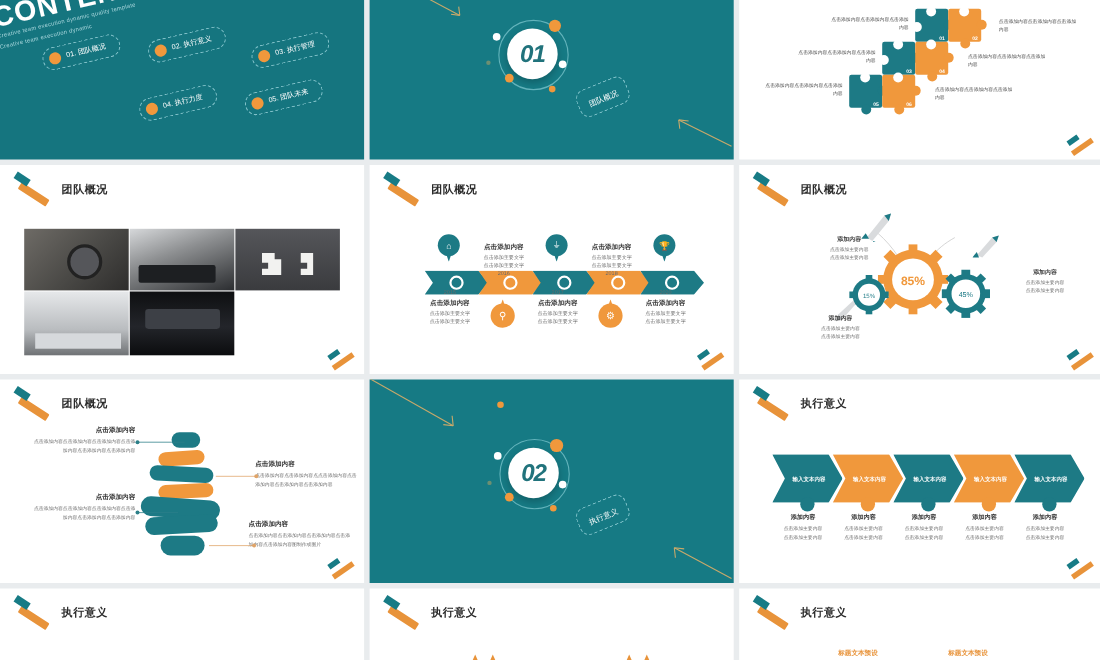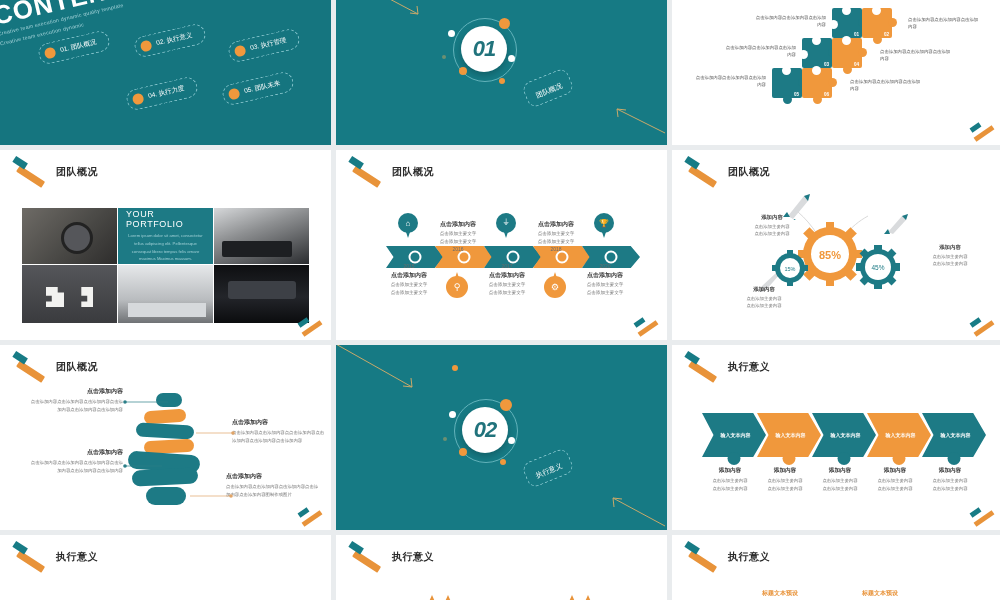--- a/index.html
+++ b/index.html
@@ -247,24 +247,20 @@
   <div class="slide">
     <div class="slide-title">
       <div class="pencil">
           <div class="body"></div>
           <div class="tipseg"></div>
         </div>
       <div class="txt">团队概况</div>
     </div>
     <div class="pf-grid">
       <div class="ph ph-a"></div>
-      <div class="ph ph-b">
-        <div class="t">YOUR PORTFOLIO</div>
-        <div class="d">Lorem ipsum dolor sit amet, consectetur tellus adipiscing elit. Pellentesque consequat libero tempus felis ornare maximus Maximus maasam.</div>
-      </div>
       <div class="ph ph-c"></div>
       <div class="ph ph-d"></div>
       <div class="ph ph-e"></div>
       <div class="ph ph-f"></div>
     </div>
     <div class="corner-pencil">
         <div class="body"></div>
         <div class="tipseg"></div>
       </div>
   </div>

